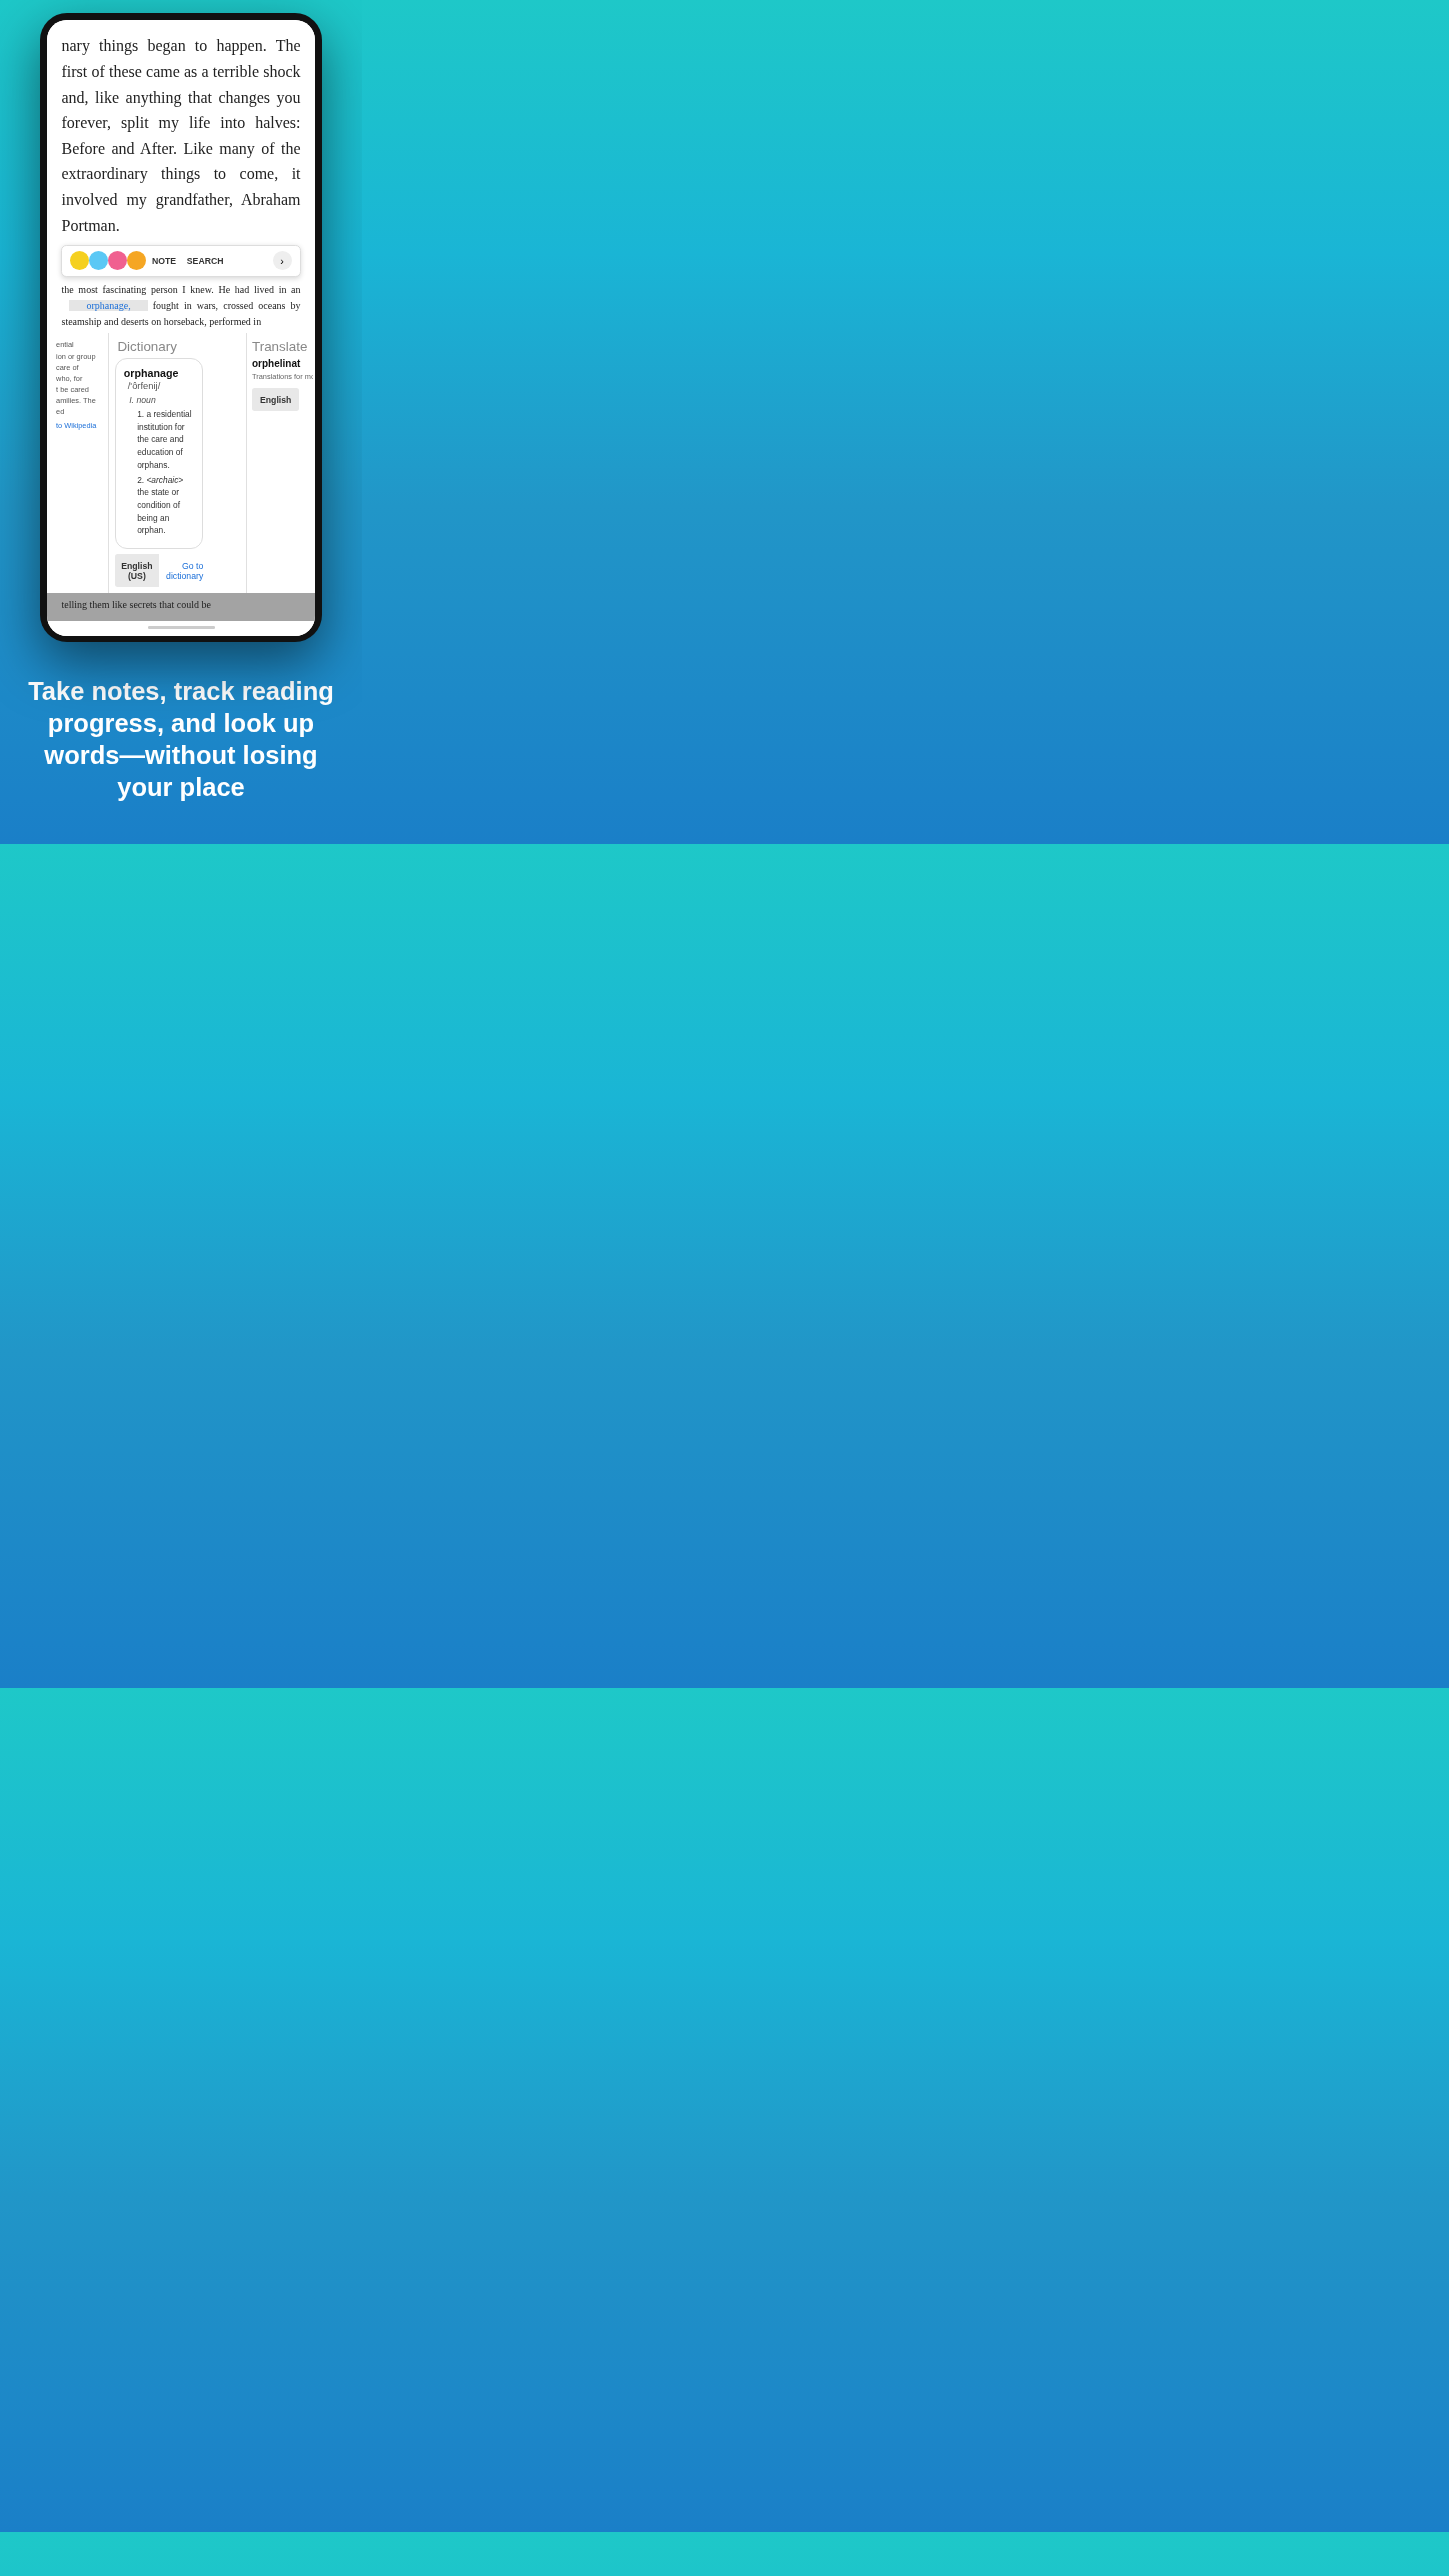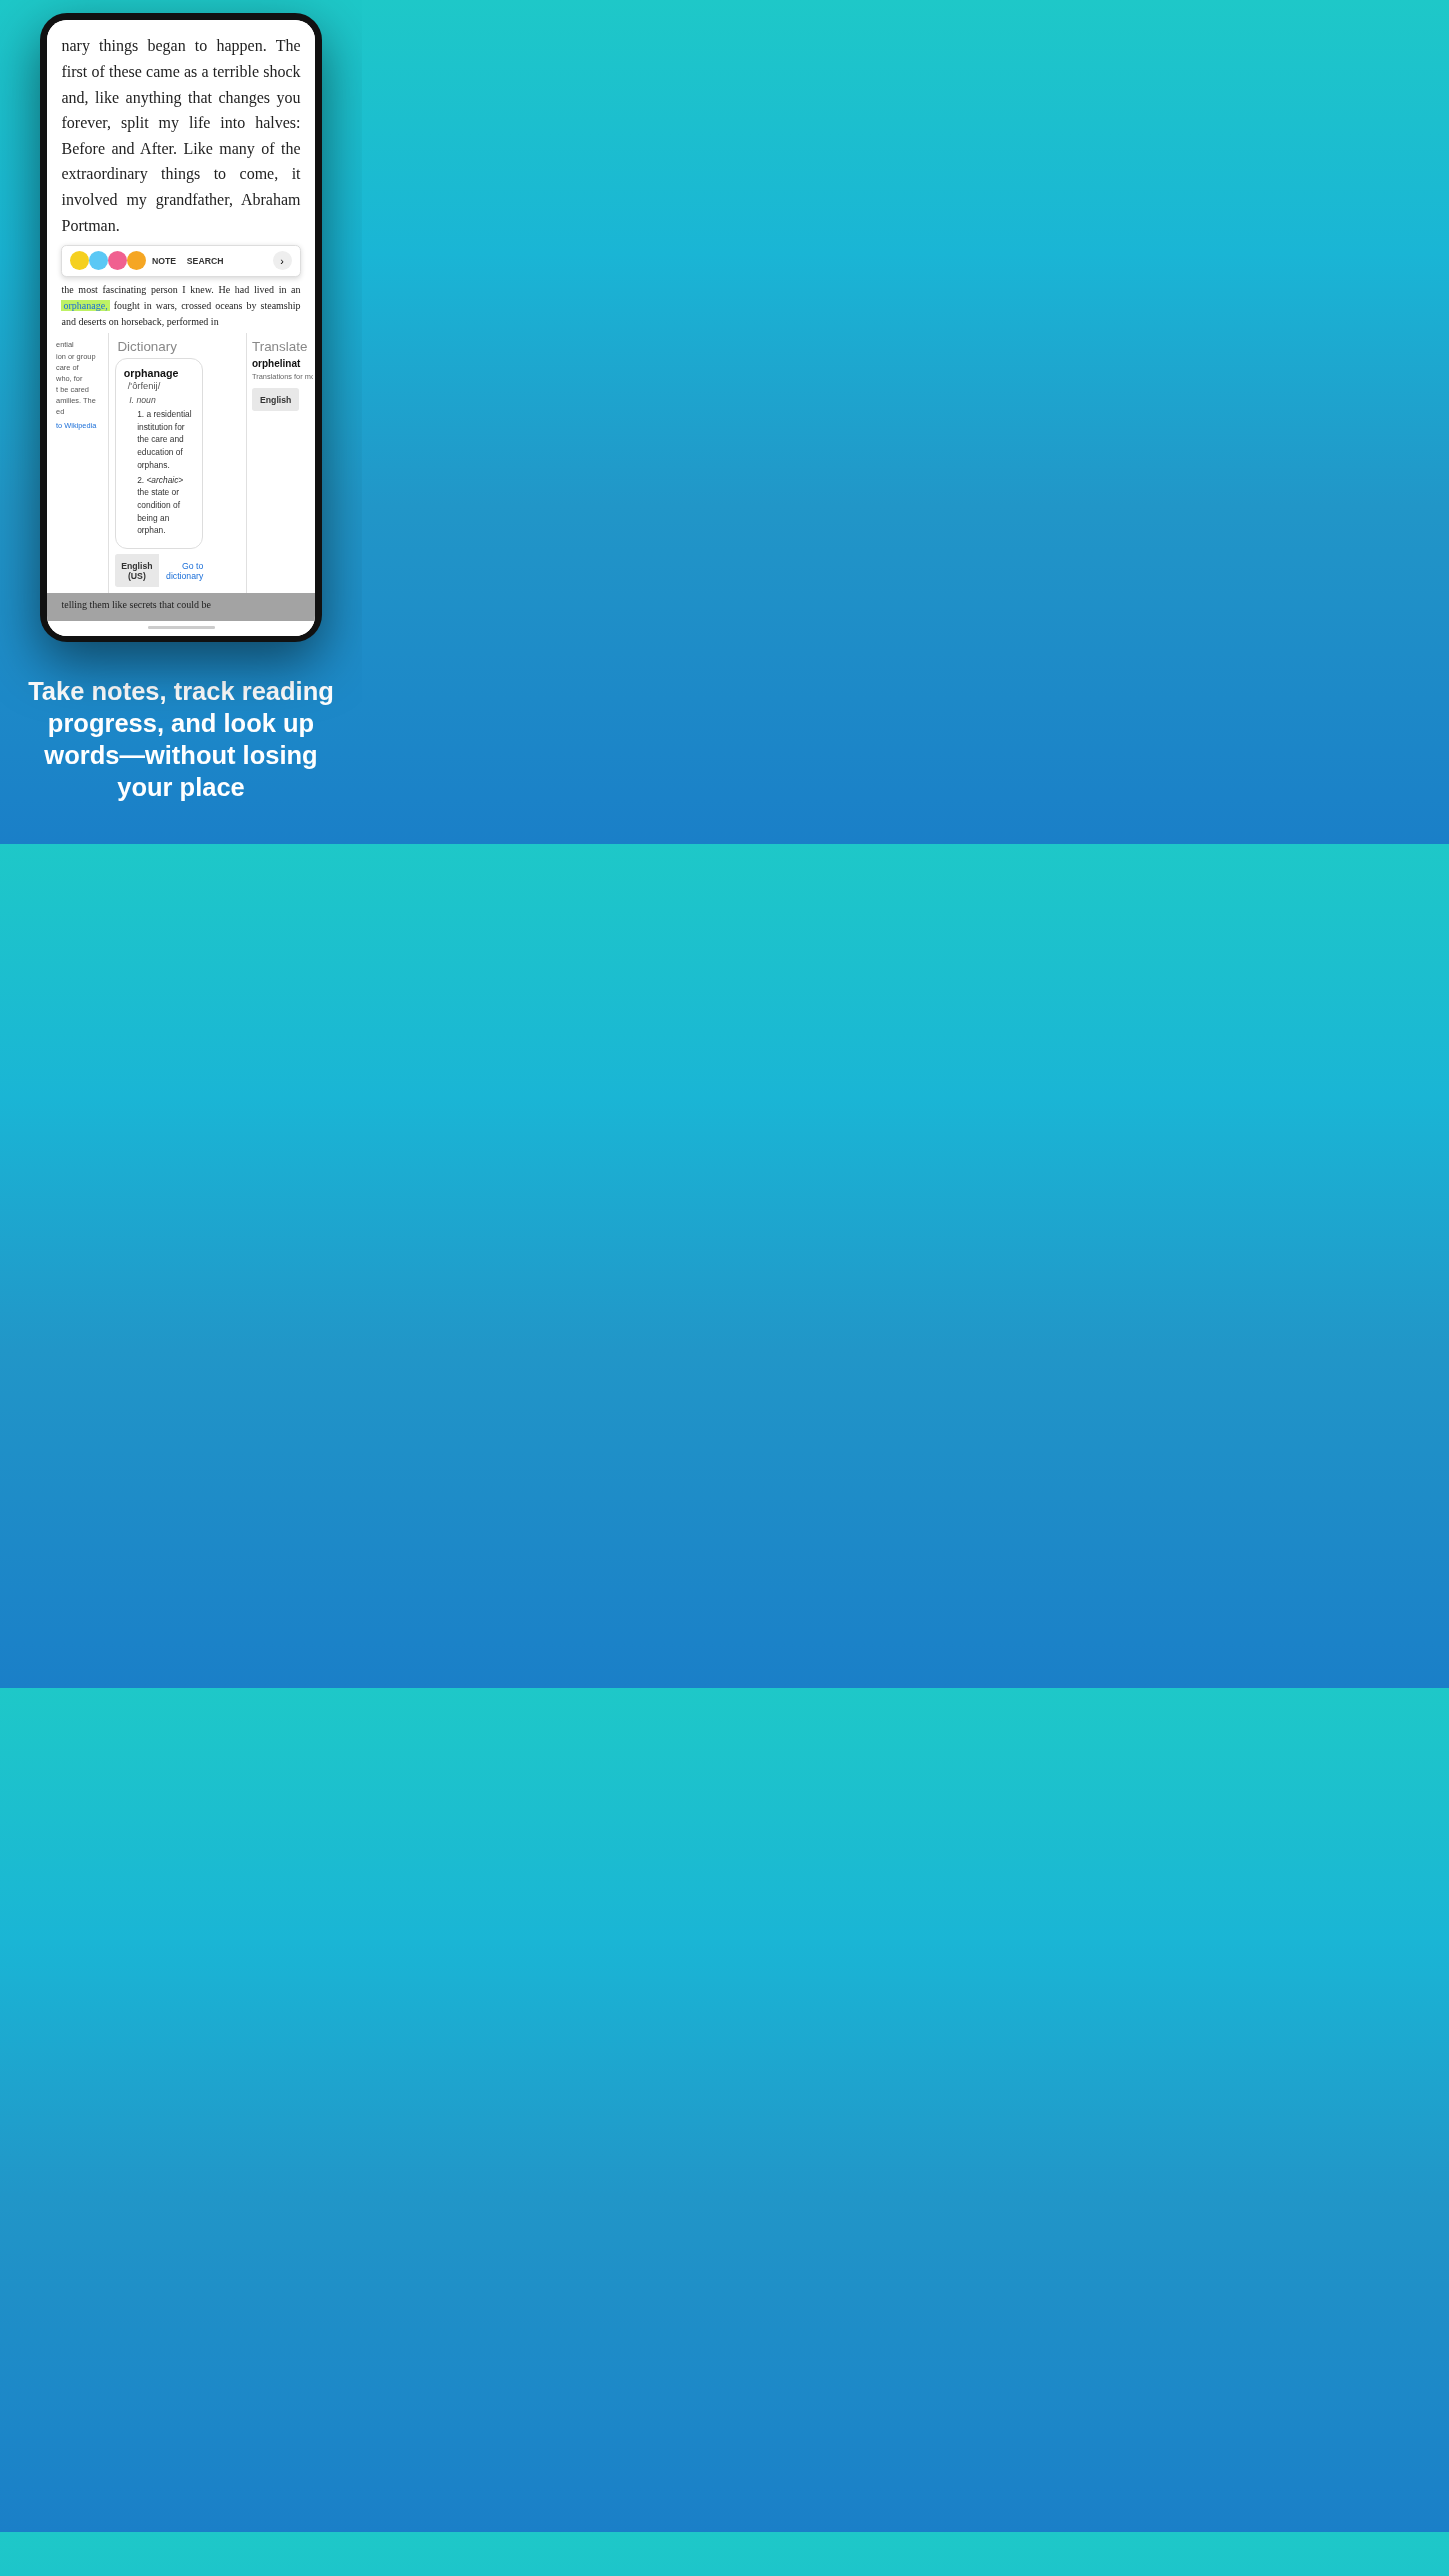--- a/index.html
+++ b/index.html
@@ -104,23 +104,24 @@
       background: #fff;
       padding: 5.4px 14.8px 2.7px 14.8px;
       font-size: 10px;
       line-height: 1.6;
       color: #222;
       font-family: Georgia, serif;
       text-align: justify;
     }
 
     .highlighted-word {
-      background: #bef264;
+      background: #e5e5e5;
       color: #1a6ed8;
-      padding: 0 2px;
+      padding: 0 17px;
+      margin-left: 8px;
     }
 
     
     .panels-row {
       display: flex;
       position: relative;
       background: #fff;
       padding: 0 2.7px;
     }
 

